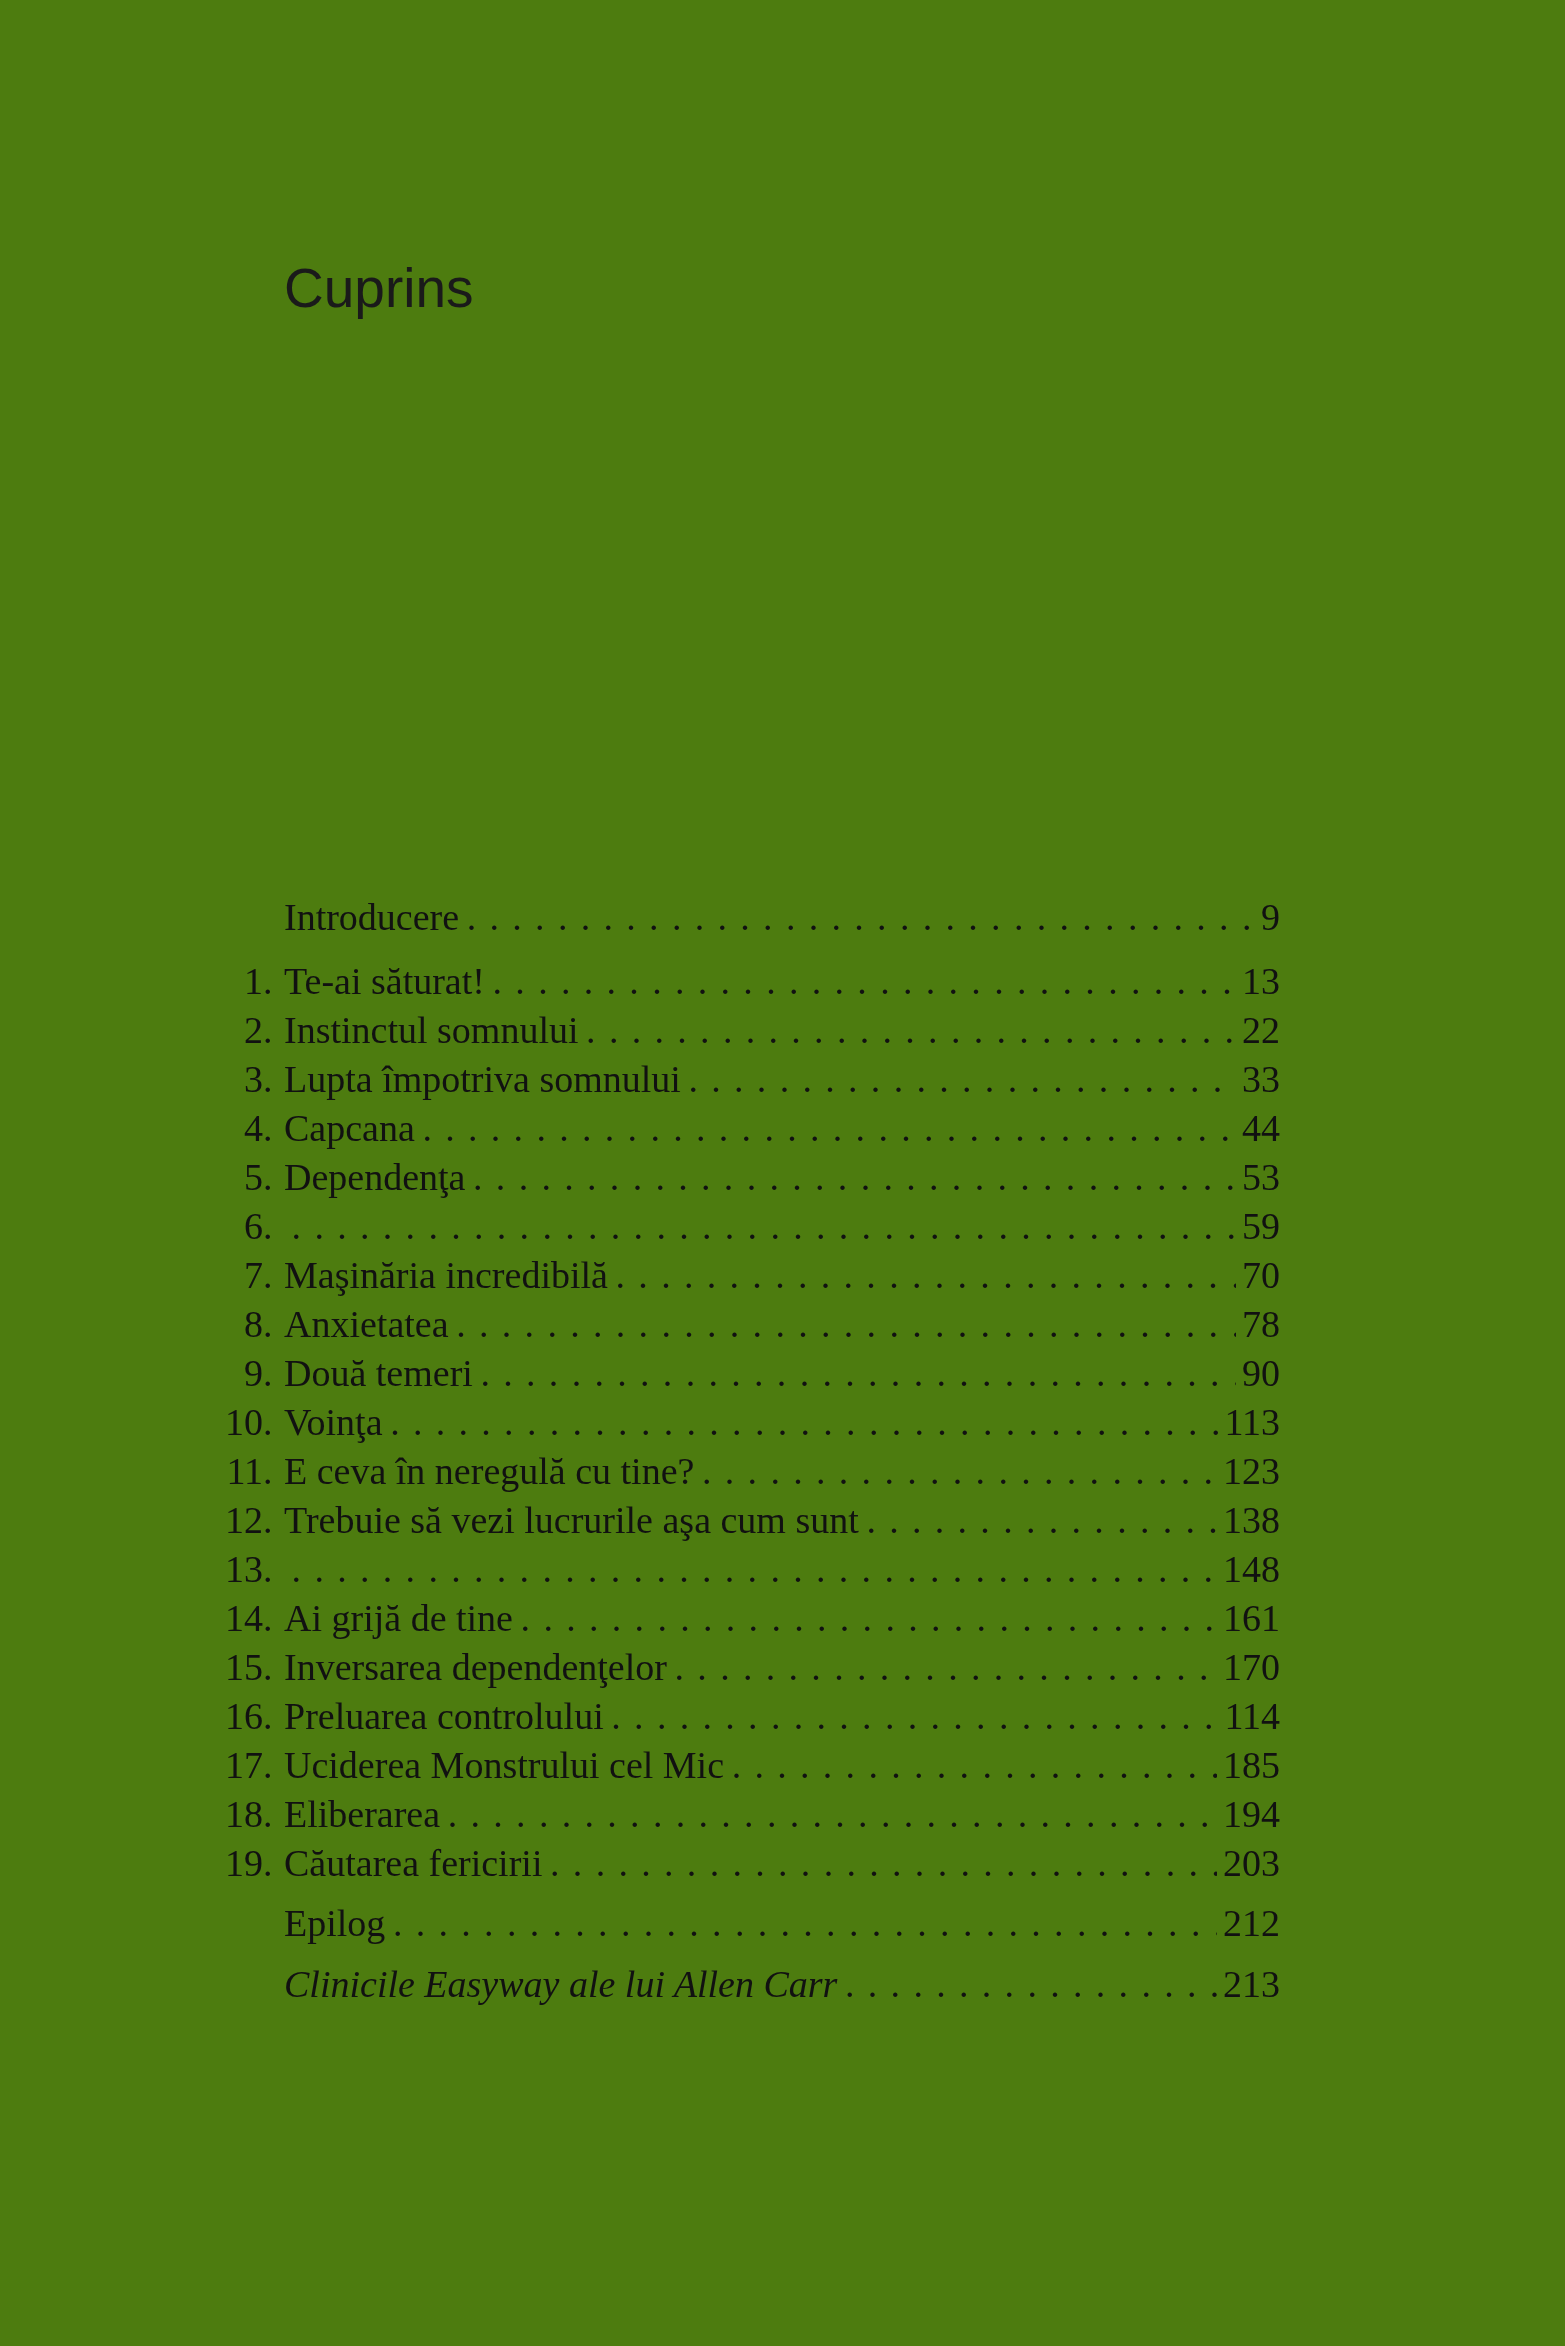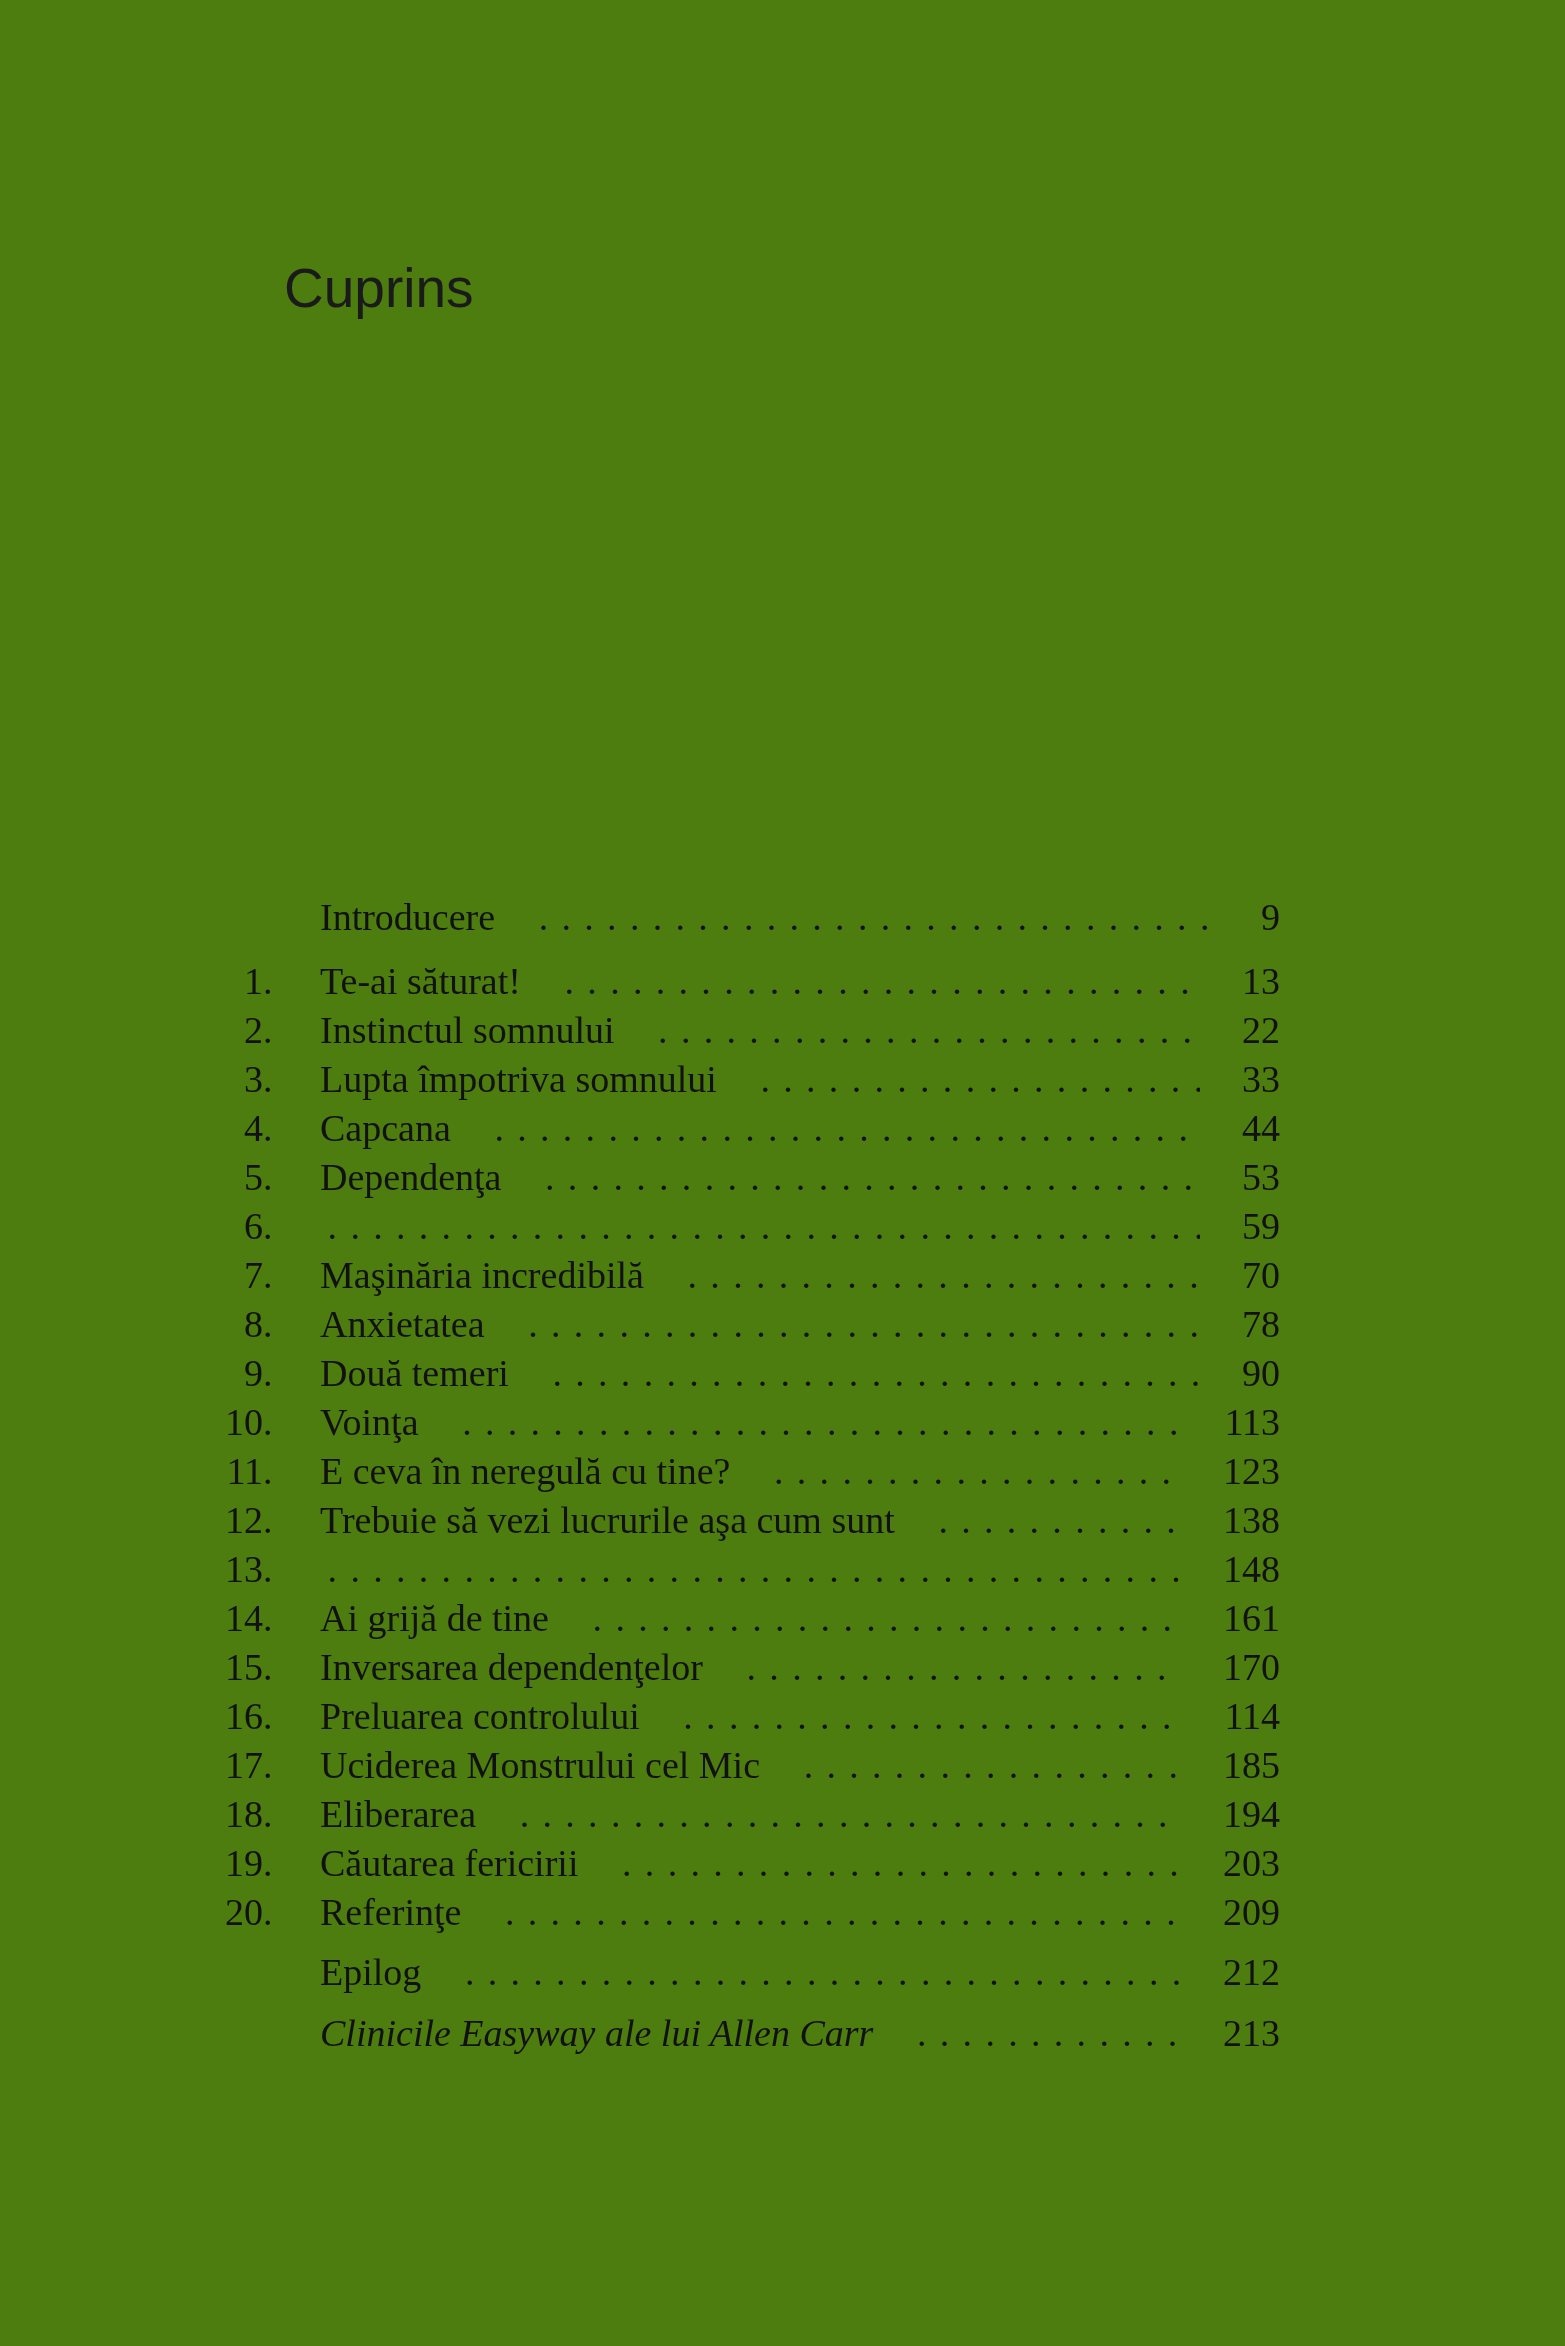--- a/index.html
+++ b/index.html
@@ -32,21 +32,20 @@
     width: 1077px;
     font-family: "Liberation Serif", "DejaVu Serif", serif;
     font-size: 38px;
     color: #111111;
   }
   .toc-row {
     display: flex;
     align-items: flex-end;
     line-height: 49px;
     white-space: nowrap;
-    gap: 36px;
   }
   .toc-row.gap-after { margin-bottom: 15px; }
   .toc-row.gap-before { margin-top: 11.4px; }
   .toc-row.italic .etitle { font-style: italic; }
   .num {
     width: 81px;
     box-sizing: border-box;
     padding-right: 11.4px;
     text-align: right;
     flex: 0 0 auto;
@@ -208,26 +207,20 @@
     <span class="pg">194</span>
   </div>
 
   <div class="toc-row">
     <span class="num">19.</span>
     <span class="etitle">Căutarea fericirii</span>
     <span class="leader"></span>
     <span class="pg">203</span>
   </div>
 
-  <div class="toc-row">
-    <span class="num">20.</span>
-    <span class="etitle">Referinţe</span>
-    <span class="leader"></span>
-    <span class="pg">209</span>
-  </div>
 
   <div class="toc-row gap-before">
     <span class="num"></span>
     <span class="etitle">Epilog</span>
     <span class="leader"></span>
     <span class="pg">212</span>
   </div>
 
   <div class="toc-row italic gap-before">
     <span class="num"></span>

